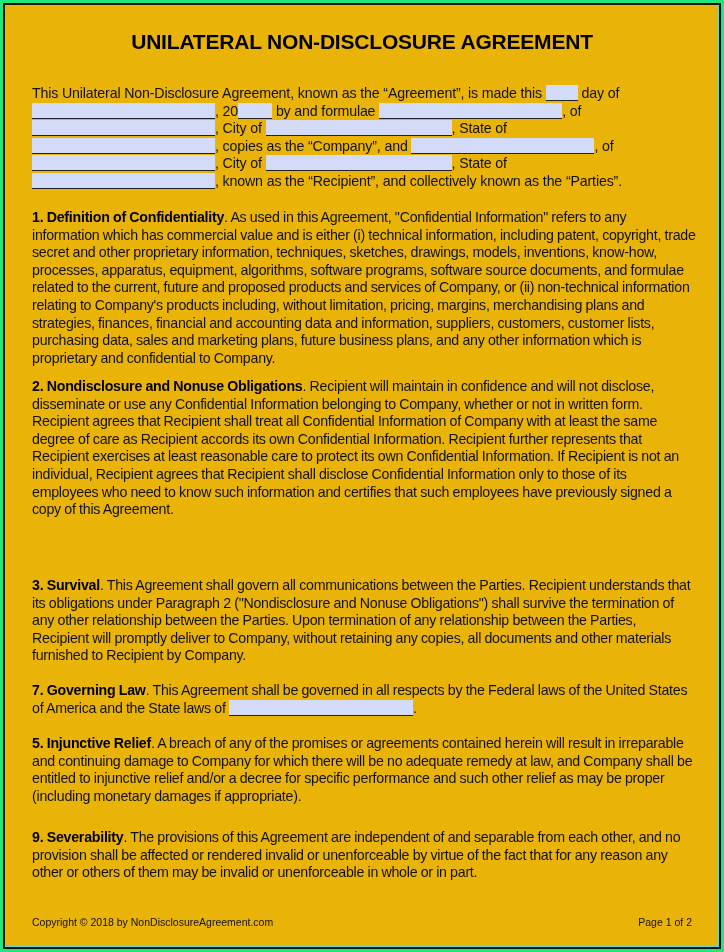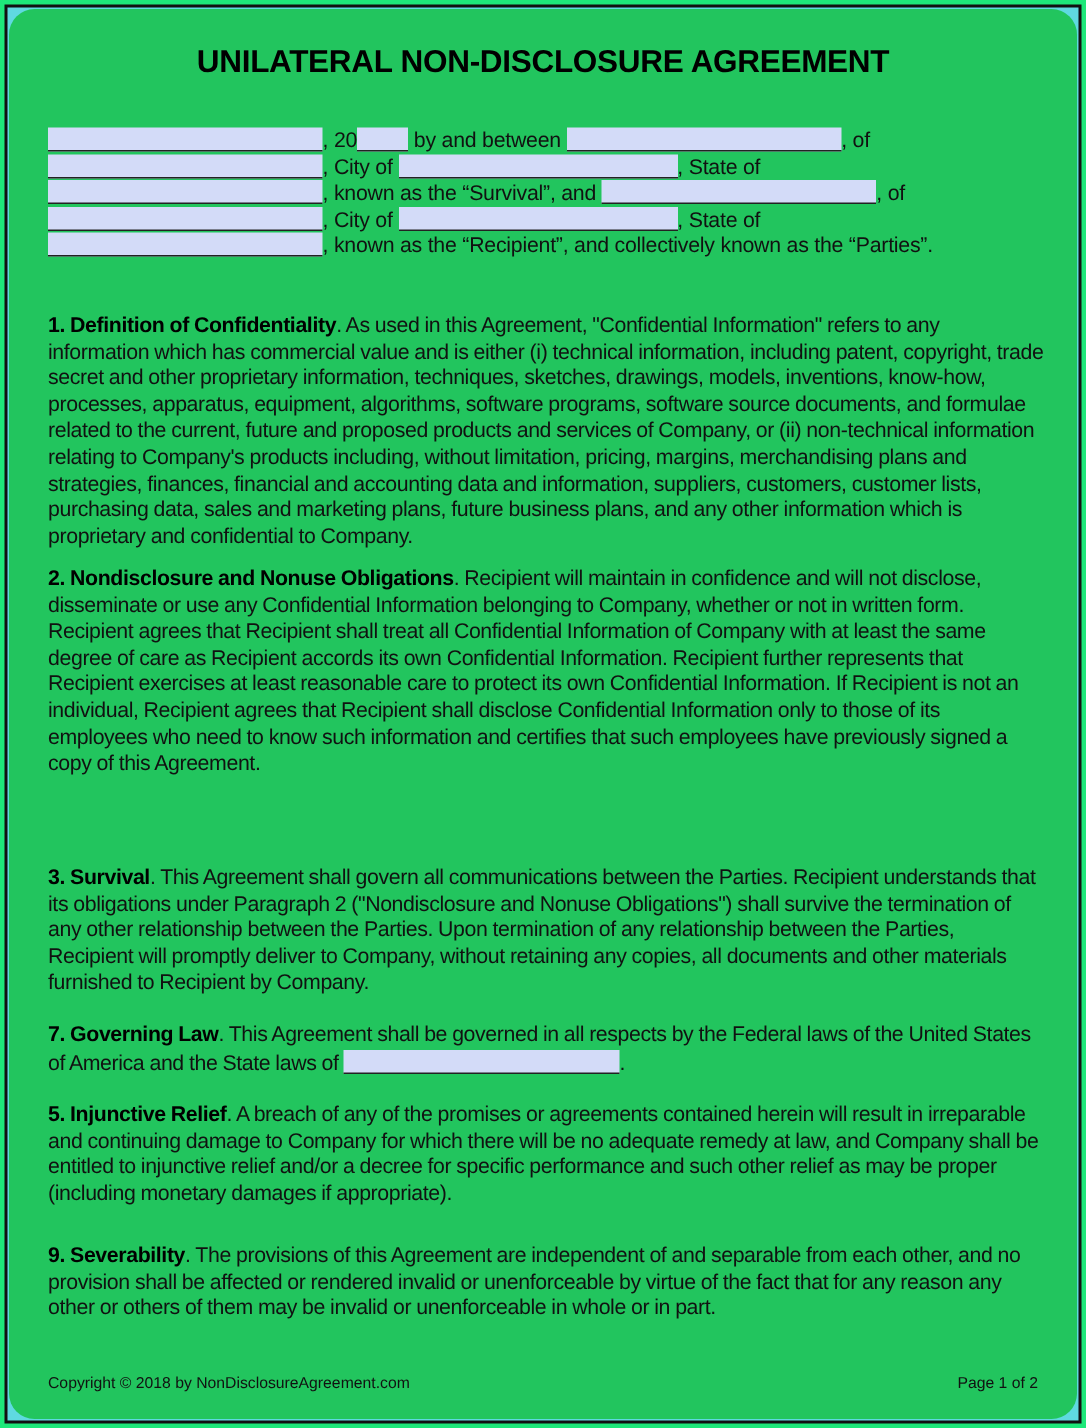--- a/index.html
+++ b/index.html
@@ -12,23 +12,22 @@
   .frame {
     position: absolute; left: 3px; top: 3px; right: 3px; bottom: 3px;
     background: #111;
   }
   .frame-inner {
     position: absolute; left: 2px; top: 2px; right: 2px; bottom: 2px;
     background: #5fd9e0;
   }
   .page {
     position: absolute; left: 1px; top: 1px; right: 1px; bottom: 1px;
-    background: #22c55e;
+    background: #eab308;
     color: #111;
-    border-radius: 17px;
   }
   .title {
     position: absolute; left: 0; right: 0; top: 24px;
     text-align: center;
     font-weight: bold;
     font-size: 21px;
     letter-spacing: -0.2px;
     color: #000;
   }
   .intro {
@@ -62,30 +61,35 @@
 <body>
 
 <div class="frame">
   <div class="frame-inner">
     <div class="page">
 
       <div class="title">UNILATERAL NON-DISCLOSURE AGREEMENT</div>
 
       <div class="intro">
         <div class="row">
+          <span>This Unilateral Non-Disclosure Agreement, known as the “Agreement”, is made this</span>
+          <span class="field" style="width:32px"></span>
+          <span>day of</span>
+        </div>
+        <div class="row">
           <span class="field" style="width:183px"></span><span>, 20</span><span class="field" style="width:34px"></span>
-          <span>by and between</span>
+          <span>by and formulae</span>
           <span class="field" style="width:183px"></span><span>, of</span>
         </div>
         <div class="row">
           <span class="field" style="width:183px"></span><span>, City of</span>
           <span class="field" style="width:186px"></span><span>, State of</span>
         </div>
         <div class="row">
-          <span class="field" style="width:183px"></span><span>, known as the “Survival”, and</span>
+          <span class="field" style="width:183px"></span><span>, copies as the “Company”, and</span>
           <span class="field" style="width:183px"></span><span>, of</span>
         </div>
         <div class="row">
           <span class="field" style="width:183px"></span><span>, City of</span>
           <span class="field" style="width:186px"></span><span>, State of</span>
         </div>
         <div class="row">
           <span class="field" style="width:183px"></span><span>, known as the “Recipient”, and collectively known as the “Parties”.</span>
         </div>
       </div>

